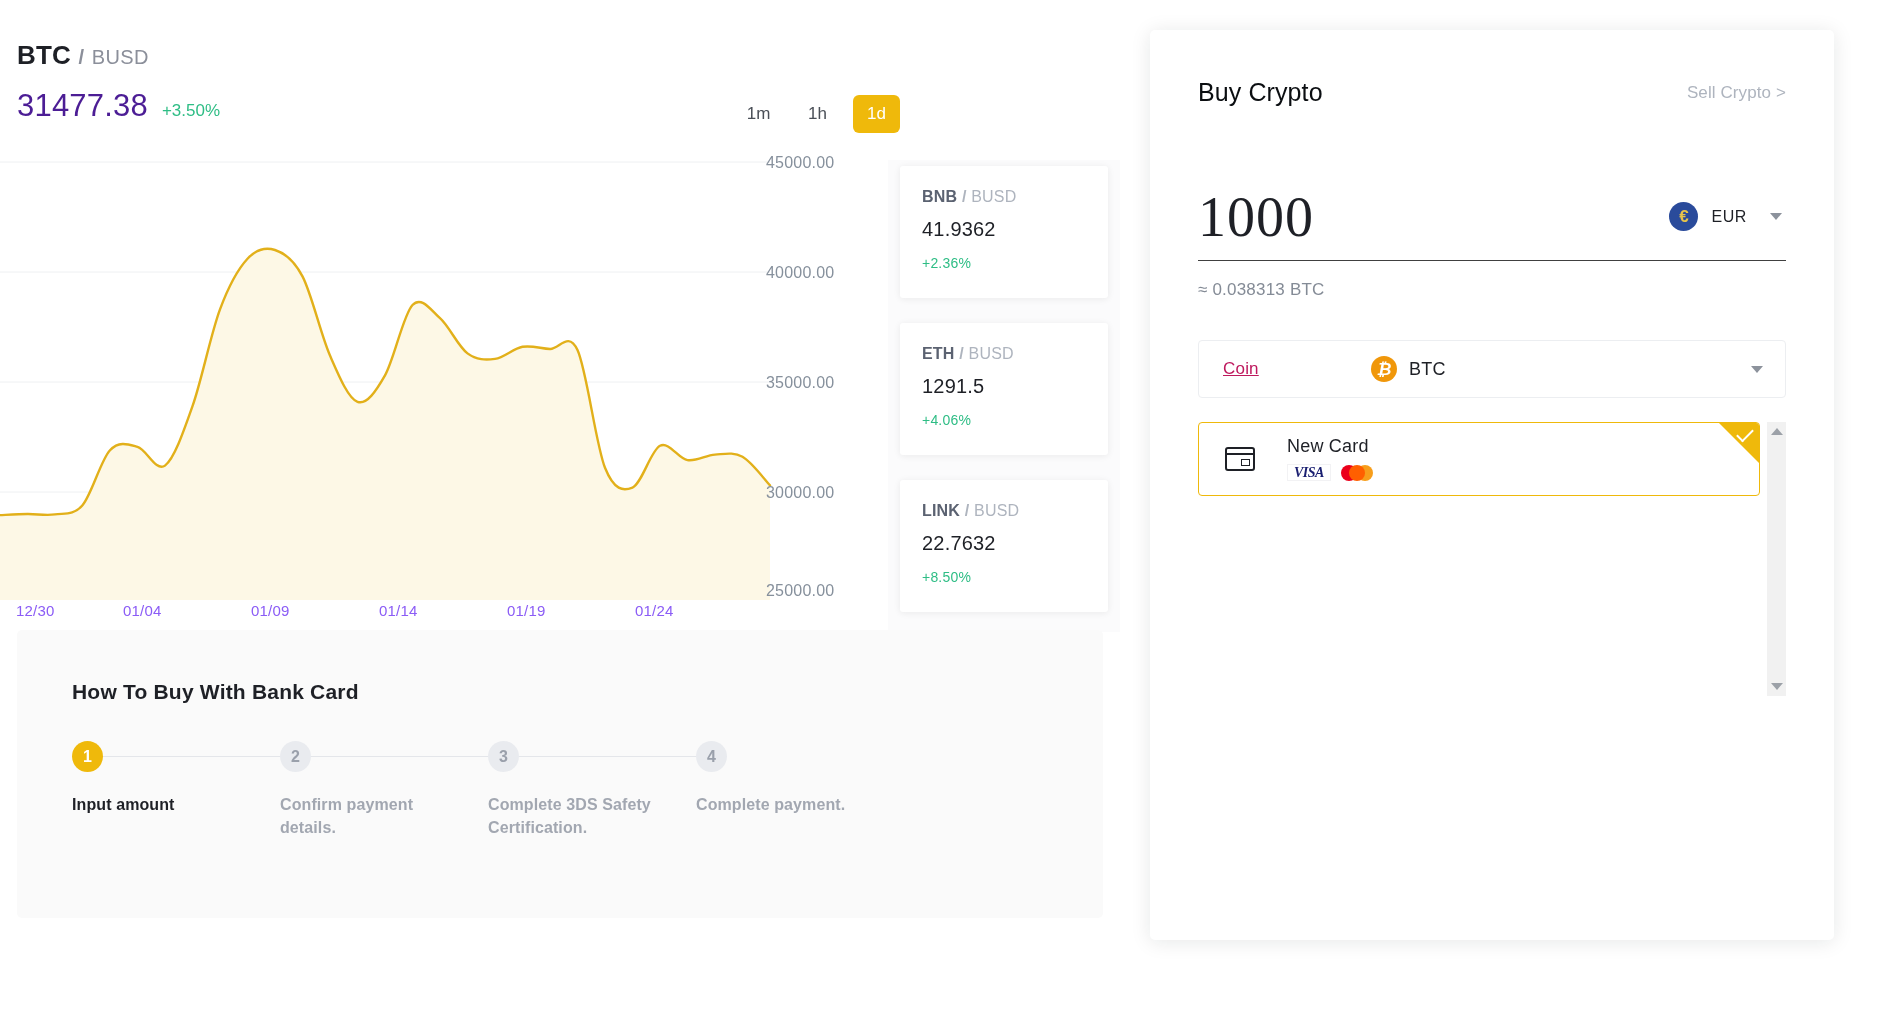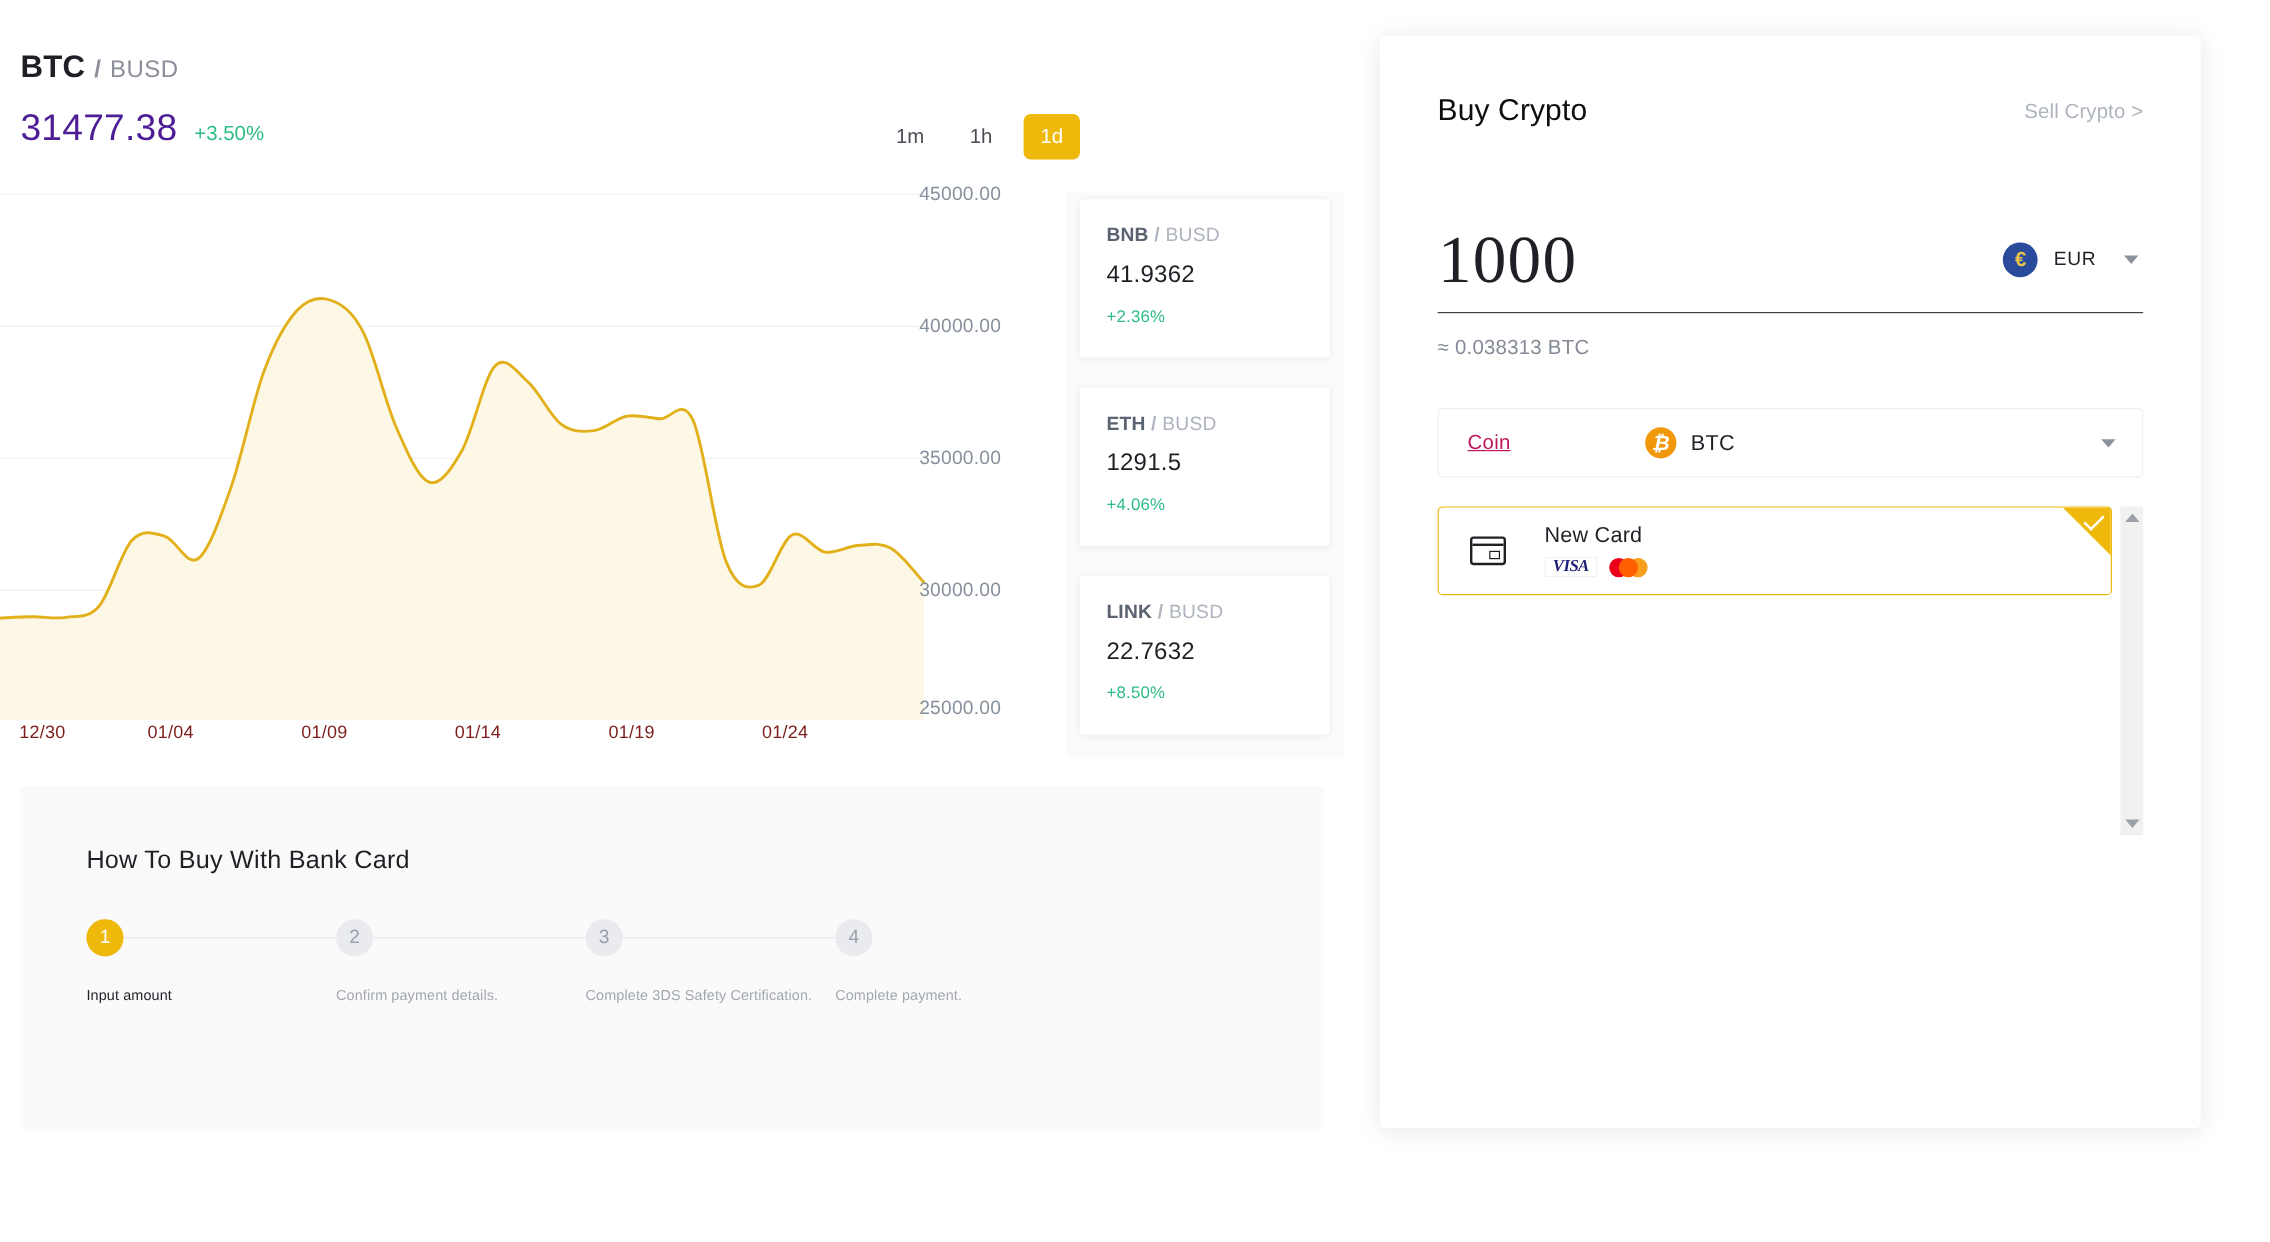--- a/index.html
+++ b/index.html
@@ -37,21 +37,21 @@
 
   
   .chart-wrap { position: absolute; left: 0; top: 160px; width: 900px; height: 460px; }
   .chart-svg { display: block; }
   .y-labels { position: absolute; left: 766px; top: 160px; width: 130px; height: 440px; }
   .y-lab {
     position: absolute; font-size: 16px; color: #86909c;
     letter-spacing: .2px; white-space: nowrap;
   }
   .x-labels { position: absolute; left: 0; top: 602px; width: 780px; height: 26px; }
-  .x-lab { position: absolute; font-size: 15px; color: #7f1d1d; letter-spacing: .2px; }
+  .x-lab { position: absolute; font-size: 15px; color: #8b5cf6; letter-spacing: .2px; }
 
   
   .coin-list { position: absolute; left: 888px; top: 160px; width: 232px; height: 472px; background:#fbfbfc; }
   .coin-card {
     position: absolute; left: 12px; width: 208px; height: 132px;
     background: #ffffff; border-radius: 3px;
     box-shadow: 0 1px 7px rgba(24,26,32,.075);
     padding: 22px 22px 0 22px;
   }
   .coin-card:nth-child(1) { top: 6px; }
@@ -59,36 +59,36 @@
   .coin-card:nth-child(3) { top: 320px; }
   .coin-pair { font-size: 16px; letter-spacing: .2px; margin-bottom: 12px; }
   .coin-sym { color: #5b6271; font-weight: bold; }
   .coin-slash { color: #aeb4be; font-weight: bold; }
   .coin-quote { color: #aeb4be; }
   .coin-price { font-size: 20px; color: #1e2026; margin-bottom: 14px; letter-spacing: .2px; }
   .coin-chg { font-size: 14px; color: #2ebd85; letter-spacing: .2px; }
 
   
   .howto {
-    position: absolute; left: 17px; top: 655px; width: 1086px; height: 288px;
-    background: #fafafa; border-radius: 5px;
+    position: absolute; left: 17px; top: 630px; width: 1086px; height: 288px;
+    background: #fafafa; border-radius: 5px; font-weight: bold;
   }
   .howto-title { position: absolute; left: 55px; top: 50px; font-size: 21px; color: #1e2026; letter-spacing: .2px; }
   .steps { position: absolute; left: 55px; top: 111px; width: 1000px; }
   .steps-rail { position: relative; height: 42px; }
   .step-dot {
     position: absolute; top: 0; width: 31px; height: 31px; border-radius: 50%;
     display: flex; align-items: center; justify-content: center;
     font-size: 16px; background: #e9ebef; color: #9aa0ab;
   }
   .step-dot.done { background: #efb90b; color: #ffffff; }
   .step-line { position: absolute; top: 15px; height: 1px; background: #e4e6ea; }
   .step-label {
     position: absolute; top: 52px; width: 190px;
-    font-size: 12px; line-height: 23px; color: #a2a7b1; letter-spacing: .1px;
+    font-size: 16px; line-height: 23px; color: #a2a7b1; letter-spacing: .1px;
   }
   .step-label.done { color: #1e2026; }
 
   
   .buy-panel {
     position: absolute; left: 1150px; top: 30px; width: 684px; height: 910px;
     background: #ffffff; border-radius: 5px;
     box-shadow: 0 2px 20px rgba(24,26,32,.10);
   }
   .bp-head { position: absolute; left: 48px; top: 48px; right: 48px; display: flex; align-items: center; justify-content: space-between; }

